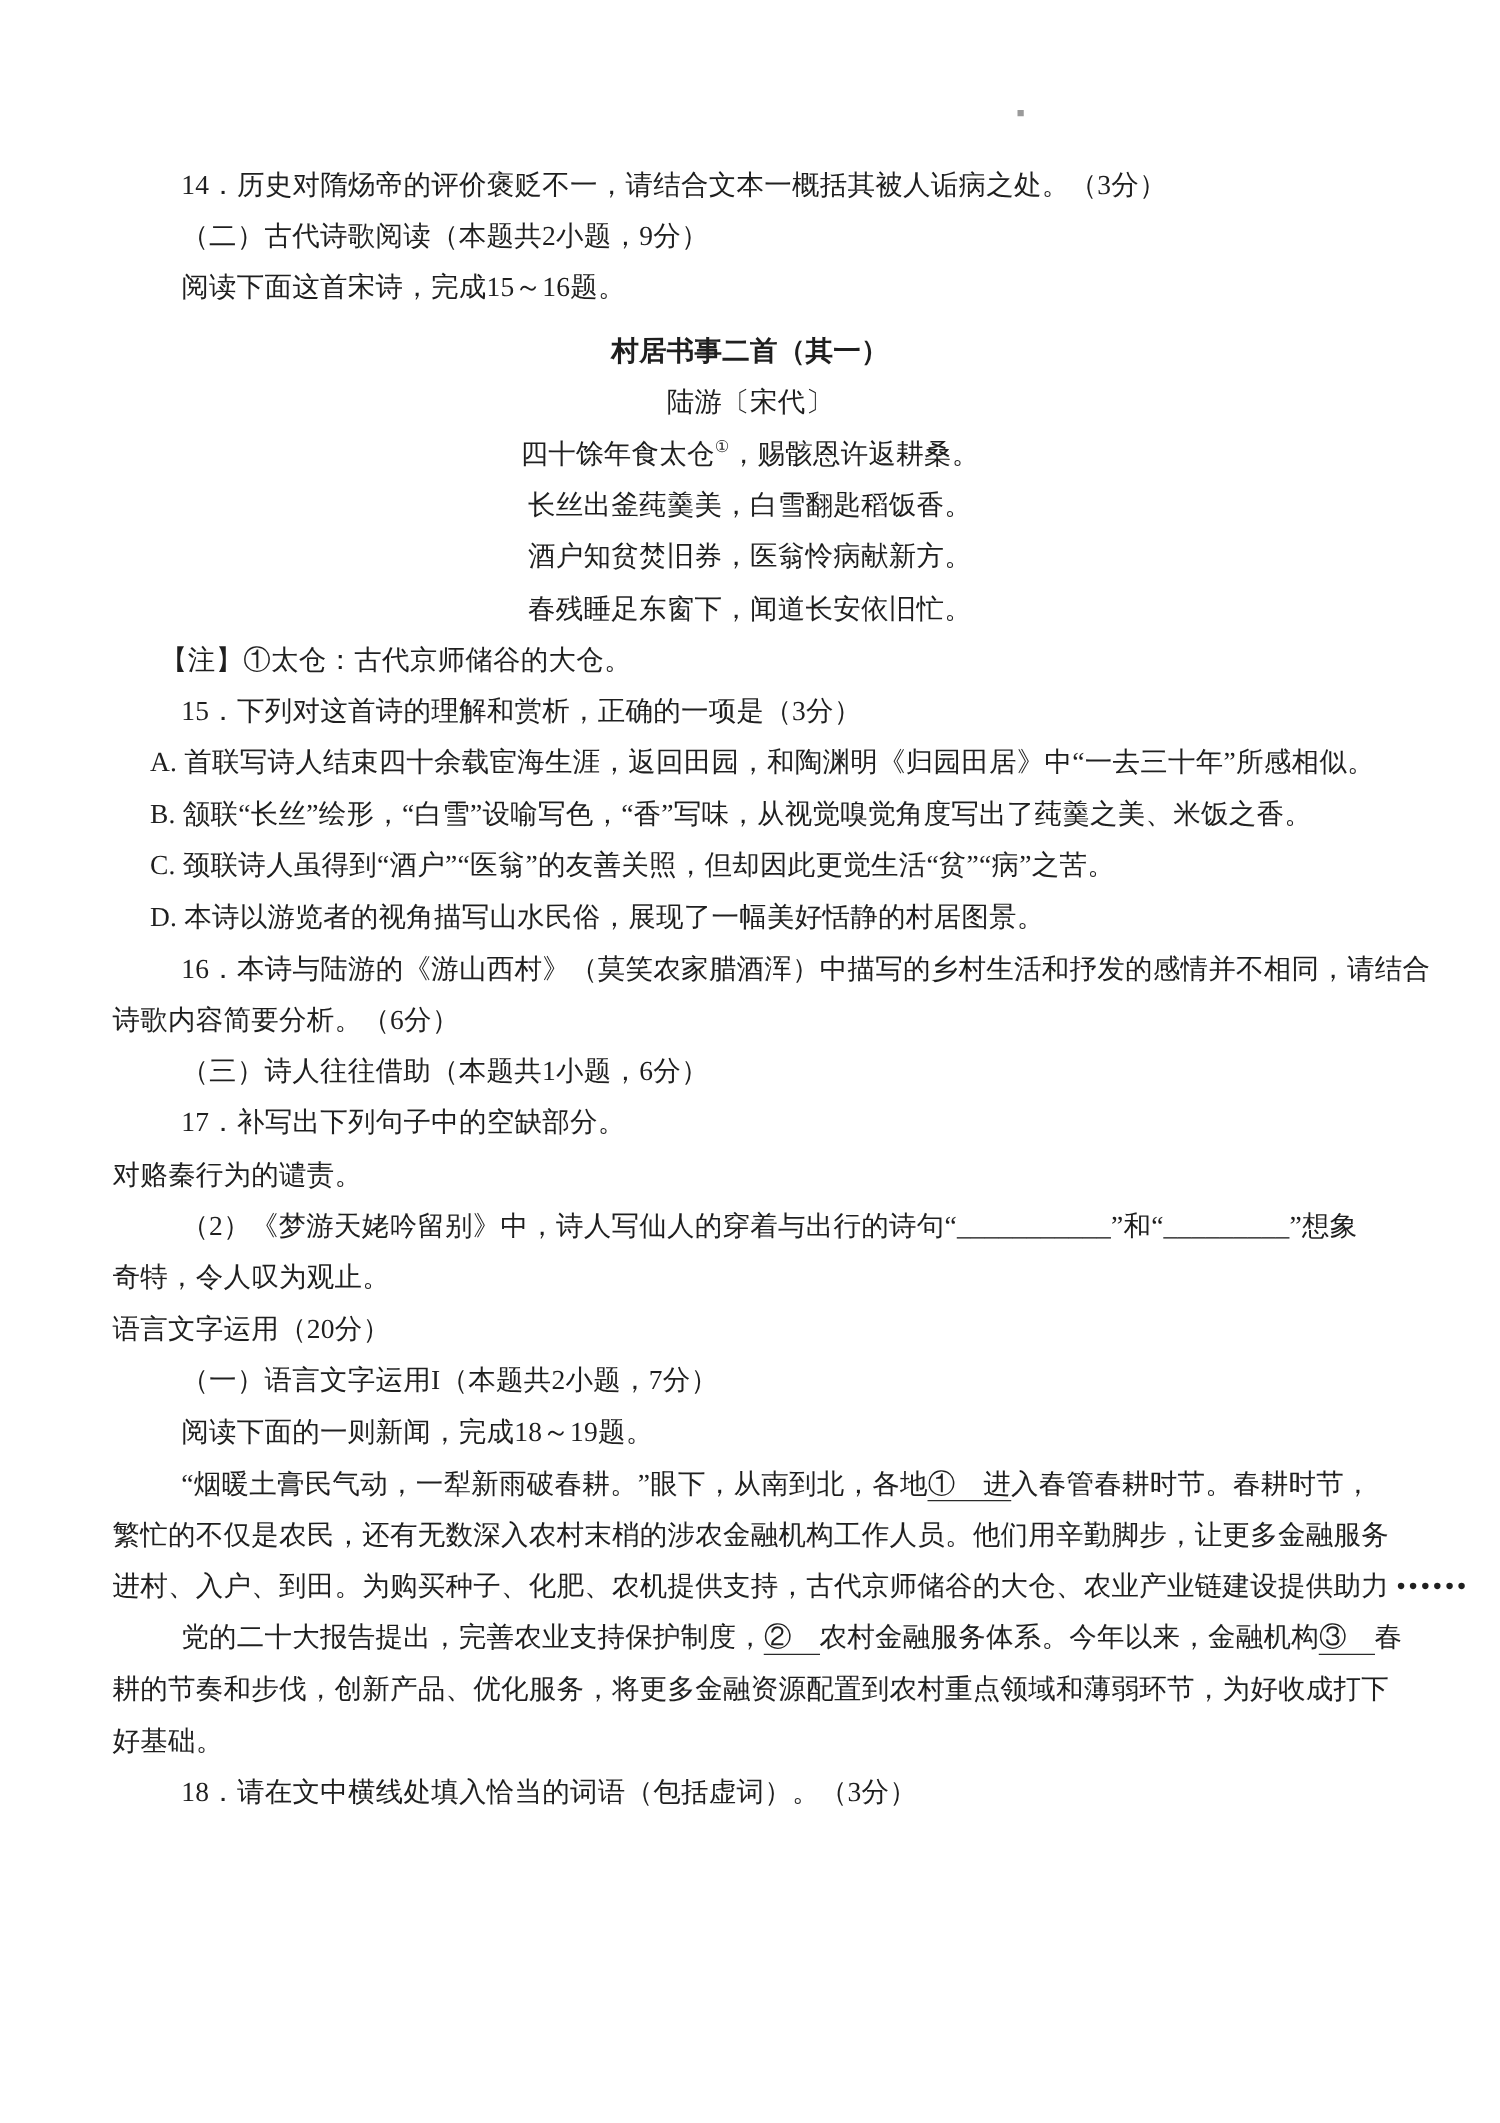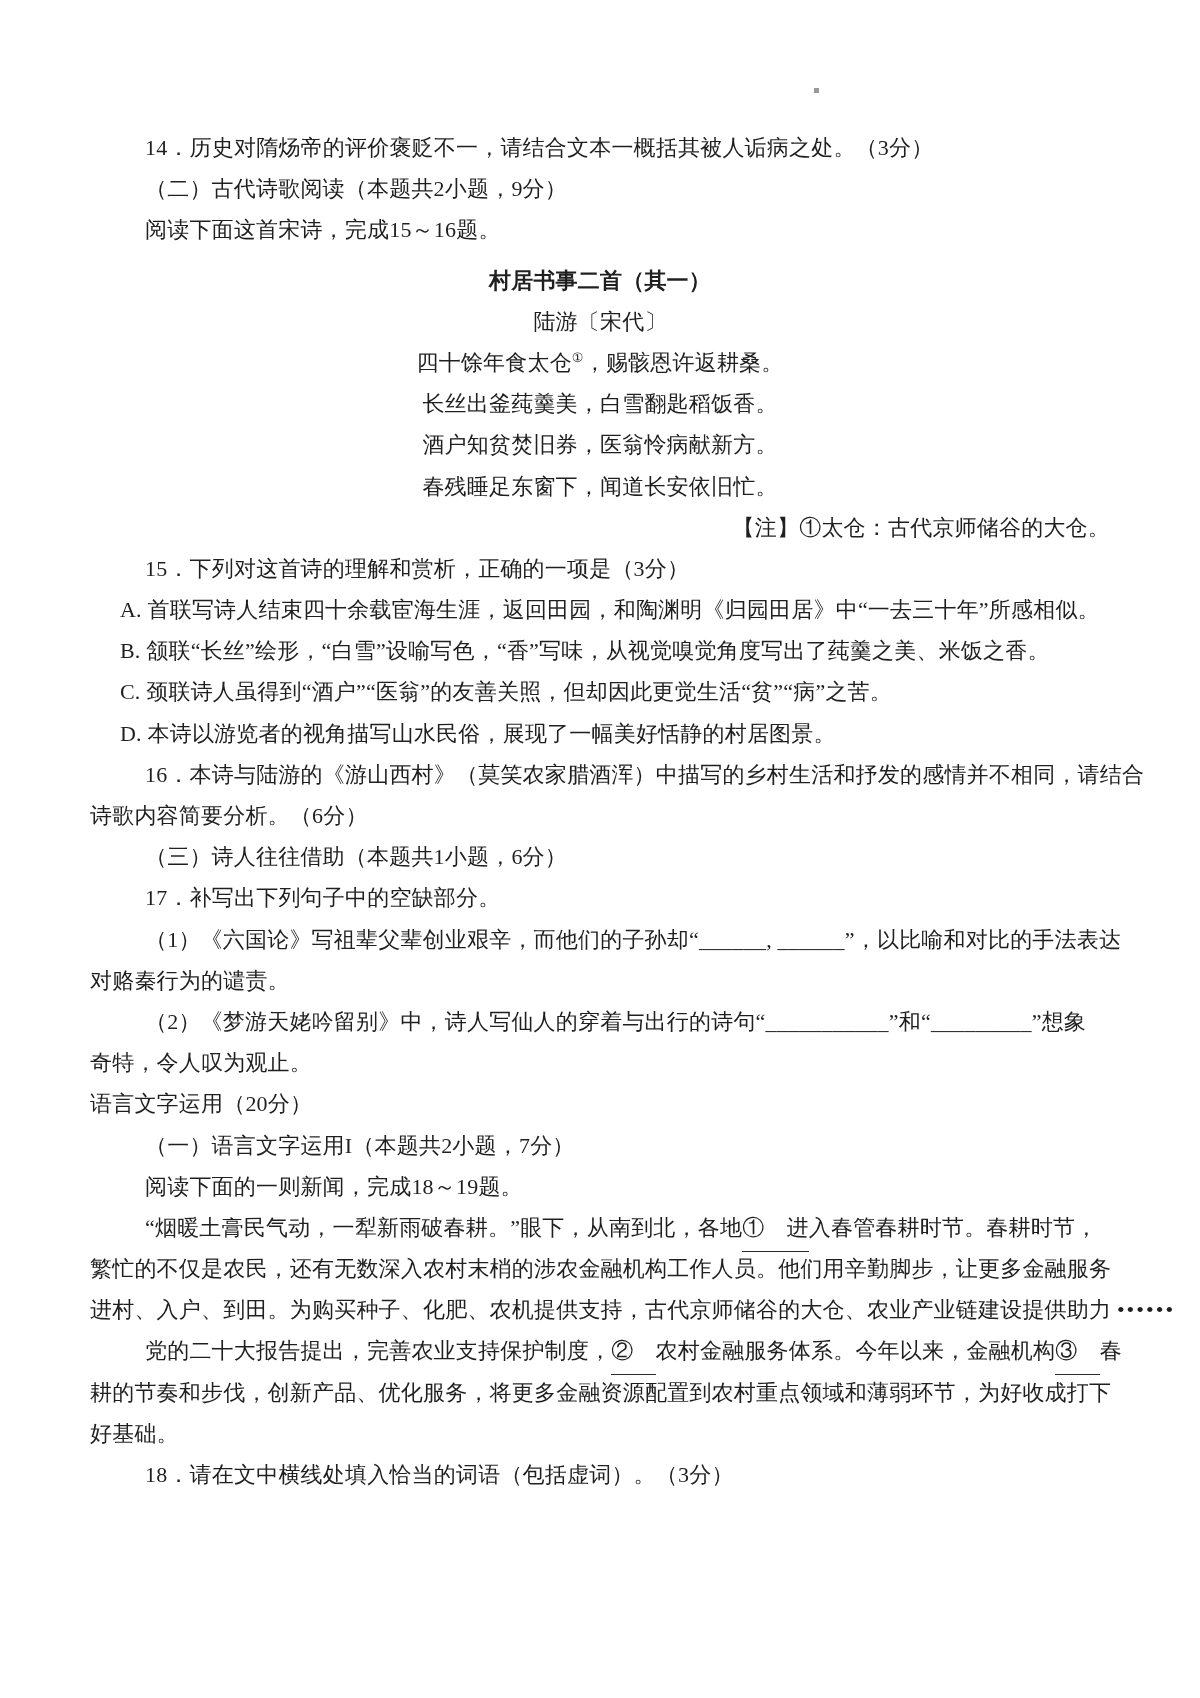--- a/index.html
+++ b/index.html
@@ -31,25 +31,25 @@
     letter-spacing: 0.2px;
   }
   .line.center {
     text-align: center;
   }
   .line.bold {
     font-weight: bold;
   }
   .line.ind-para { padding-left: 55px; }
   .line.ind-opt  { padding-left: 30px; }
-  .line.ind-note { padding-left: 38px; text-align: right; }
+  .line.ind-note { padding-left: 38px; }
   .line.title-gap { margin-top: 9px; }
   .u {
     border-bottom: 1.6px solid #2a2a2a;
-    padding-bottom: 11px;
+    padding-bottom: 1px;
   }
   sup {
     font-size: 13px;
     vertical-align: super;
     line-height: 0;
   }
   .dots {
     letter-spacing: 2px;
   }
   #speck {
@@ -79,21 +79,20 @@
       <div class="line ind-note"><span>【注】①太仓：古代京师储谷的大仓。</span></div>
       <div class="line ind-para"><span>15．下列对这首诗的理解和赏析，正确的一项是（3分）</span></div>
       <div class="line ind-opt"><span>A. 首联写诗人结束四十余载宦海生涯，返回田园，和陶渊明《归园田居》中“一去三十年”所感相似。</span></div>
       <div class="line ind-opt"><span>B. 颔联“长丝”绘形，“白雪”设喻写色，“香”写味，从视觉嗅觉角度写出了莼羹之美、米饭之香。</span></div>
       <div class="line ind-opt"><span>C. 颈联诗人虽得到“酒户”“医翁”的友善关照，但却因此更觉生活“贫”“病”之苦。</span></div>
       <div class="line ind-opt"><span>D. 本诗以游览者的视角描写山水民俗，展现了一幅美好恬静的村居图景。</span></div>
       <div class="line ind-para"><span>16．本诗与陆游的《游山西村》（莫笑农家腊酒浑）中描写的乡村生活和抒发的感情并不相同，请结合</span></div>
       <div class="line"><span>诗歌内容简要分析。（6分）</span></div>
       <div class="line ind-para"><span>（三）诗人往往借助（本题共1小题，6分）</span></div>
       <div class="line ind-para"><span>17．补写出下列句子中的空缺部分。</span></div>
-      <div class="line ind-para"><span>（1）《六国论》写祖辈父辈创业艰辛，而他们的子孙却“______, ______”，以比喻和对比的手法表达</span></div>
       <div class="line"><span>对赂秦行为的谴责。</span></div>
       <div class="line ind-para"><span>（2）《梦游天姥吟留别》中，诗人写仙人的穿着与出行的诗句“___________”和“_________”想象</span></div>
       <div class="line"><span>奇特，令人叹为观止。</span></div>
       <div class="line"><span>语言文字运用（20分）</span></div>
       <div class="line ind-para"><span>（一）语言文字运用I（本题共2小题，7分）</span></div>
       <div class="line ind-para"><span>阅读下面的一则新闻，完成18～19题。</span></div>
       <div class="line ind-para"><span>“烟暖土膏民气动，一犁新雨破春耕。”眼下，从南到北，各地</span><span class="u">①　进</span><span>入春管春耕时节。春耕时节，</span></div>
       <div class="line"><span>繁忙的不仅是农民，还有无数深入农村末梢的涉农金融机构工作人员。他们用辛勤脚步，让更多金融服务</span></div>
       <div class="line"><span>进村、入户、到田。为购买种子、化肥、农机提供支持，古代京师储谷的大仓、农业产业链建设提供助力 </span><span class="dots">••••••</span></div>
       <div class="line ind-para"><span>党的二十大报告提出，完善农业支持保护制度，</span><span class="u">②　</span><span>农村金融服务体系。今年以来，金融机构</span><span class="u">③　</span><span>春</span></div>

